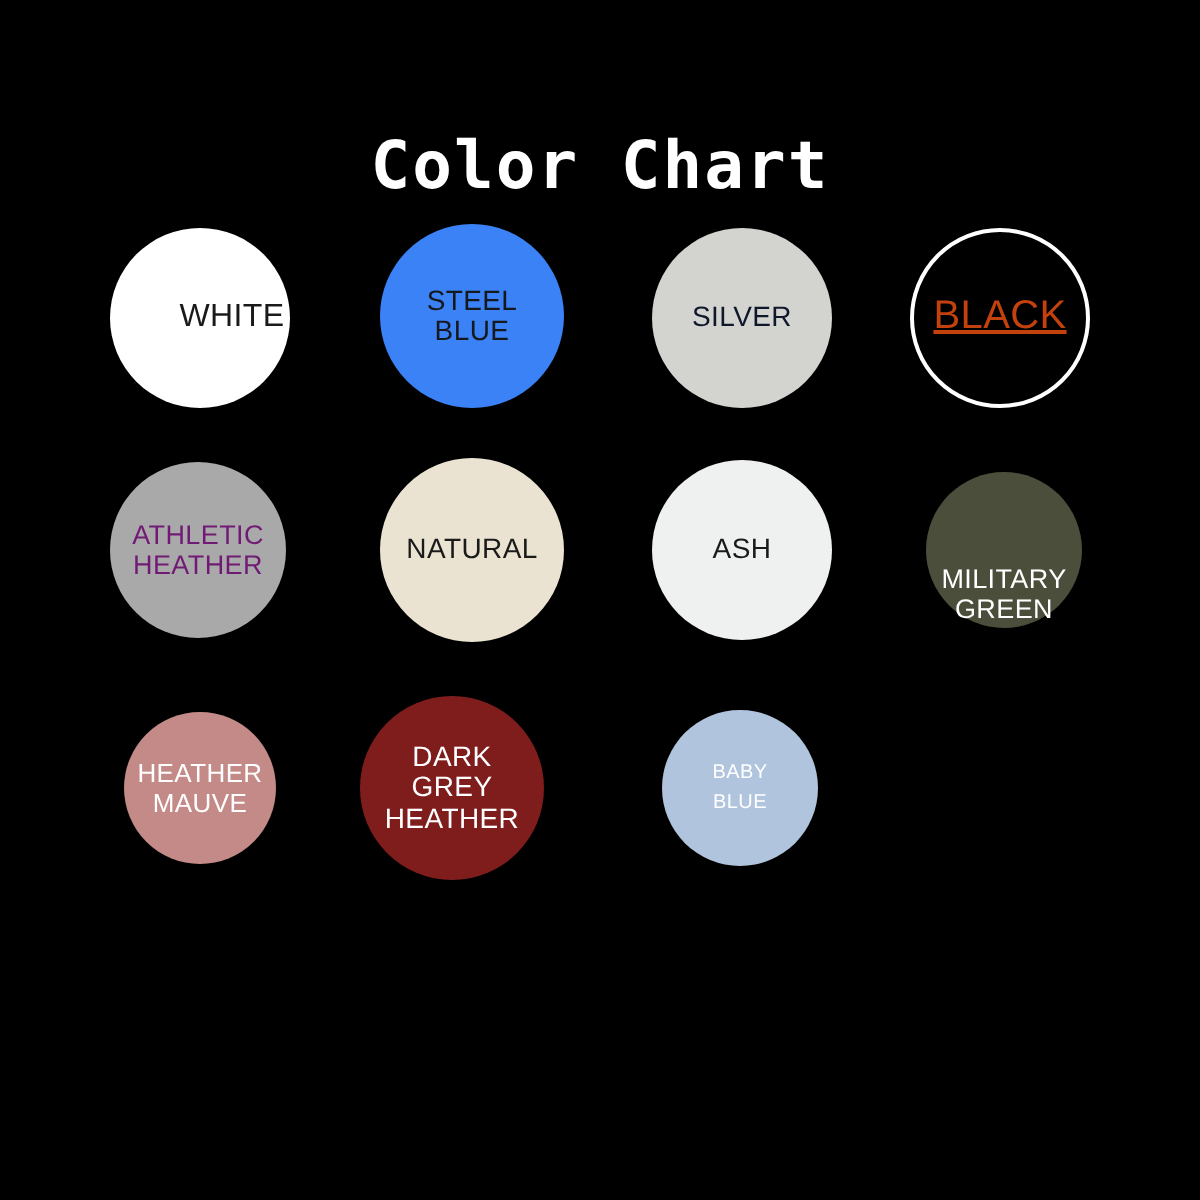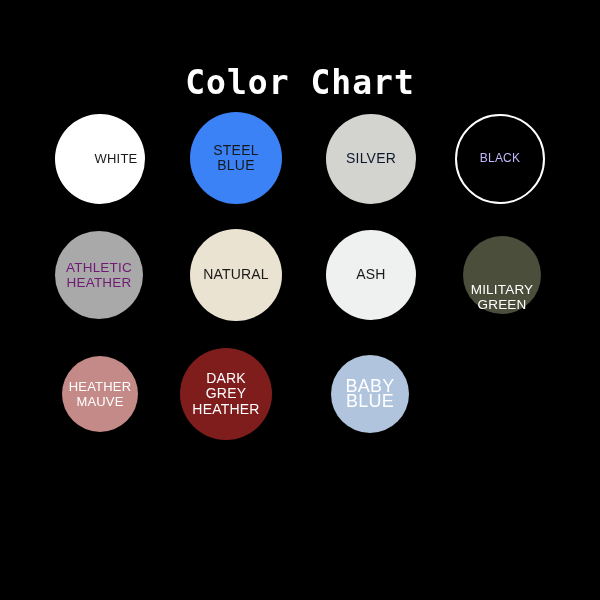--- a/index.html
+++ b/index.html
@@ -61,31 +61,31 @@
 </style>
 </head>
 <body>
 
 <div id="chart-page" style="background: rgb(0, 0, 0);">
 
   <div id="chart-title">Color Chart</div>
 
   <div id="swatch-grid">
       <div class="swatch" style="left: 55px; top: 114px; width: 90px; height: 90px; background: rgb(255, 255, 255); border: 0px solid transparent;">
-        <div class="swatch-label" style="color: rgb(26, 26, 26); font-size: 13px; margin-left: 32px;">WHITE</div>
+        <div class="swatch-label" style="color: rgb(26, 26, 26); font-size: 16px; margin-left: 32px;">WHITE</div>
       </div>
       <div class="swatch" style="left: 190px; top: 112px; width: 92px; height: 92px; background: #3b82f6; border: 0px solid transparent;">
         <div class="swatch-label" style="color: rgb(21, 25, 29); font-size: 14px;">STEEL
 BLUE</div>
       </div>
       <div class="swatch" style="left: 326px; top: 114px; width: 90px; height: 90px; background: rgb(211, 211, 208); border: 0px solid transparent;">
         <div class="swatch-label" style="color: #0f172a; font-size: 14px;">SILVER</div>
       </div>
       <div class="swatch" style="left: 455px; top: 114px; width: 90px; height: 90px; background: rgb(0, 0, 0); border: 2px solid rgb(255, 255, 255);">
-        <div class="swatch-label" style="color: #c4b5fd; font-size: 12px;">BLACK</div>
+        <div class="swatch-label" style="color: #c2410c; font-size: 20px; text-decoration: underline;">BLACK</div>
       </div>
       <div class="swatch" style="left: 55px; top: 231px; width: 88px; height: 88px; background: rgb(169, 169, 169); border: 0px solid transparent;">
         <div class="swatch-label" style="color: #701a75; font-size: 13.5px;">ATHLETIC
 HEATHER</div>
       </div>
       <div class="swatch" style="left: 190px; top: 229px; width: 92px; height: 92px; background: rgb(234, 227, 210); border: 0px solid transparent;">
         <div class="swatch-label" style="color: rgb(26, 26, 26); font-size: 14px; text-align: right;">NATURAL</div>
       </div>
       <div class="swatch" style="left: 326px; top: 230px; width: 90px; height: 90px; background: rgb(239, 240, 240); border: 0px solid transparent;">
         <div class="swatch-label" style="color: rgb(26, 26, 26); font-size: 14px;">ASH</div>
@@ -97,18 +97,18 @@
       <div class="swatch" style="left: 62px; top: 356px; width: 76px; height: 76px; background: rgb(196, 138, 135); border: 0px solid transparent;">
         <div class="swatch-label" style="color: rgb(255, 255, 255); font-size: 13px;">HEATHER
 MAUVE</div>
       </div>
       <div class="swatch" style="left: 180px; top: 348px; width: 92px; height: 92px; background: #7f1d1d; border: 0px solid transparent;">
         <div class="swatch-label" style="color: rgb(255, 255, 255); font-size: 14px;">DARK
 GREY
 HEATHER</div>
       </div>
       <div class="swatch" style="left: 331px; top: 355px; width: 78px; height: 78px; background: rgb(176, 196, 221); border: 0px solid transparent;">
-        <div class="swatch-label" style="color: rgb(255, 255, 255); font-size: 18px;">BABY
+        <div class="swatch-label" style="color: rgb(255, 255, 255); font-size: 10px;">BABY
 BLUE</div>
       </div>
     </div>
 
 </div>
 
 </body></html>

